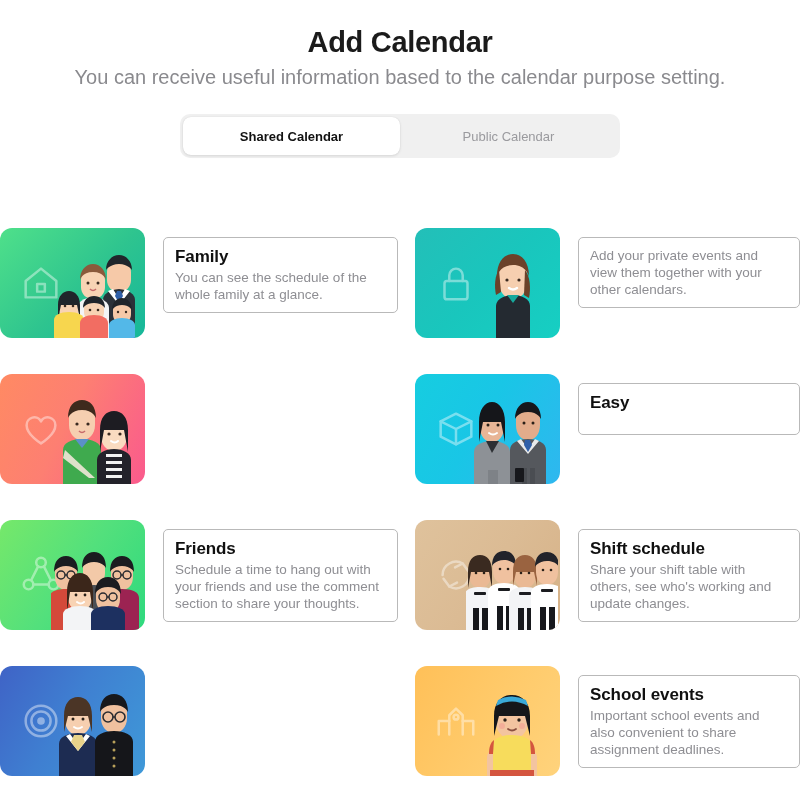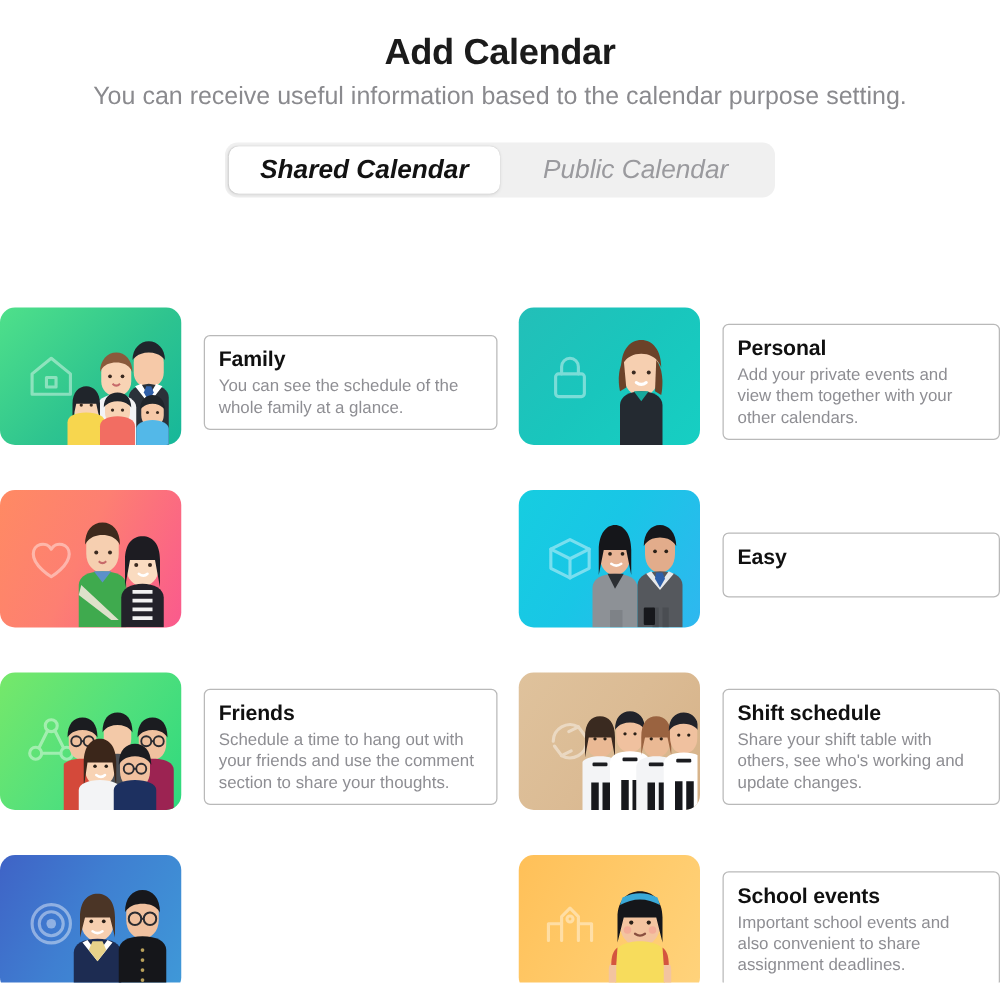--- a/index.html
+++ b/index.html
@@ -36,26 +36,25 @@
     height: 44px;
     background: #f0f0f0;
     border-radius: 10px;
     padding: 3px;
   }
   .seg-item {
     flex: 1;
     display: flex;
     align-items: center;
     justify-content: center;
-    font-size: 21px;
+    font-size: 13px;
     border-radius: 8px;
     color: #9a9a9e;
     cursor: pointer;
     user-select: none;
-    font-style: italic;
   }
   .seg-item.active {
     background: #ffffff;
     color: #121212;
     font-weight: bold;
     box-shadow: 0 1px 3px rgba(0,0,0,0.10), 0 0 1px rgba(0,0,0,0.12);
   }
 
   
   .grid {
@@ -64,21 +63,21 @@
     left: 0;
     width: 800px;
   }
   .row { display: flex; }
   .col-left  { width: 400px; position: relative; }
   .col-right { width: 400px; position: relative; }
 
   .card {
     position: relative;
     display: flex;
-    align-items: center;
+    align-items: flex-start;
     height: 146px;
   }
   .col-left  .card { padding-left: 0px;  }
   .col-right .card { padding-left: 15px; }
 
   .thumb {
     position: relative;
     width: 145px;
     height: 110px;
     border-radius: 12px;
@@ -235,21 +234,20 @@
                 <path d="M33 42c-4 5-5 16-3 25l5-3z" fill="#6b4229"></path>
                 <circle cx="41" cy="52" r="1.6" fill="#3a2a20"></circle>
                   <circle cx="53" cy="52" r="1.6" fill="#3a2a20"></circle>
                 <path d="M43 60q4 3 8 0" stroke="#ffffff" stroke-width="2.4" fill="none" stroke-linecap="round"></path>
                 <path d="M30 110V78c0-7 8-11 17-11s17 4 17 11v32z" fill="#242a31"></path>
                 <path d="M41 67h12l-6 8z" fill="#17a89c"></path>
               </svg>
             </span>
           </div>
           <div class="info">
-            <div class="info-title">Personal</div>
             <div class="info-desc">Add your private events and view them together with your other calendars.</div>
           </div>
         </div>
       </div>
     </div>
 
     <div class="row">
       <div class="col-left">
         <div class="card">
           <div class="thumb g-relation">

